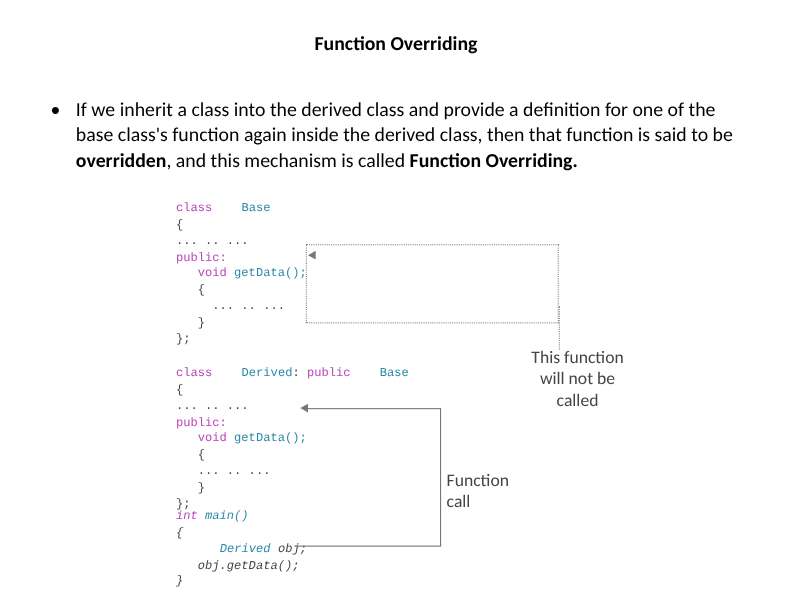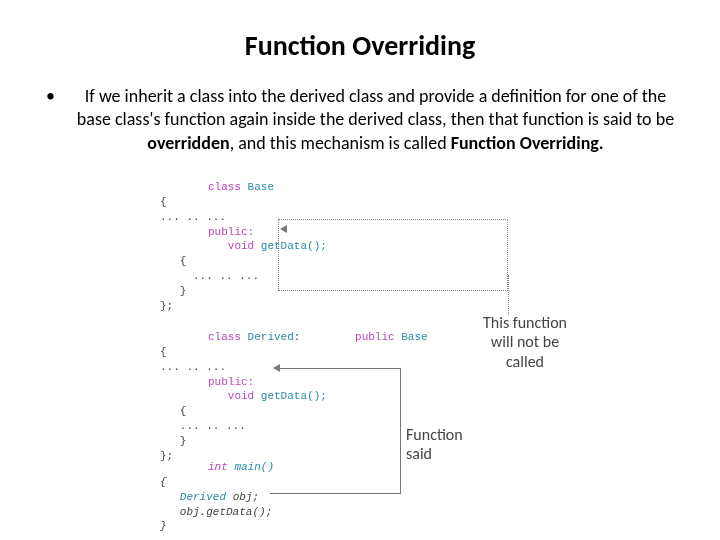--- a/index.html
+++ b/index.html
@@ -10,55 +10,54 @@
     font-family: Calibri, Arial, sans-serif;
     color: #000;
     position: relative;
     overflow: hidden;
   }
   .slide {
     padding: 28px 38px 0 38px;
   }
   .title {
     text-align: center;
-    font-size: 28px;
+    font-size: 18px;
     font-weight: 700;
-    margin-bottom: 22px;
+    margin-bottom: 38px;
   }
   .bullet {
     display: flex;
     font-size: 18px;
     line-height: 1.3;
     margin-left: 8px;
   }
   .bullet .dot {
     margin-right: 14px;
   }
   .bullet .text {
     flex: 1;
-    text-align: center;
   }
   .bold { font-weight: 700; }
 
   .diagram {
     position: relative;
     margin: 10px auto 0 auto;
     width: 460px;
     height: 340px;
     font-family: Consolas, "Courier New", monospace;
     font-size: 11px;
     line-height: 1.35;
   }
   .code-block {
     position: absolute;
     left: 30px;
     white-space: pre;
   }
-  .kw { color: #b846b8; margin-left: 48px; } 
-  .type { color: #2a8aa6; } 
+  .kw { color: #b846b8; } 
+  .type { color: #2a8aa6; padding-left: 20px; } 
   .fn { color: #2a8aa6; }
   .plain { color: #444; }
 
   .arrow-line {
     position: absolute;
     background: #777;
   }
   .arrow-head-left {
     position: absolute;
     width: 0; height: 0;
@@ -134,16 +133,16 @@
     <div class="arrow-head-left" style="left:150px; top:60px;"></div>
 
     <div class="arrow-line" style="left:140px; top:328px; width:130px; height:1px;"></div>
 
     <div class="arrow-line" style="left:270px; top:203px; width:1px; height:126px;"></div>
 
     <div class="arrow-line" style="left:150px; top:203px; width:120px; height:1px;"></div>
     <div class="arrow-head-left" style="left:143px; top:199px;"></div>
 
     <div class="annot" style="left:276px; top:260px; width:60px; text-align:left;">Function
-said</div>
+call</div>
 
   </div>
 </div>
 
 </body></html>

